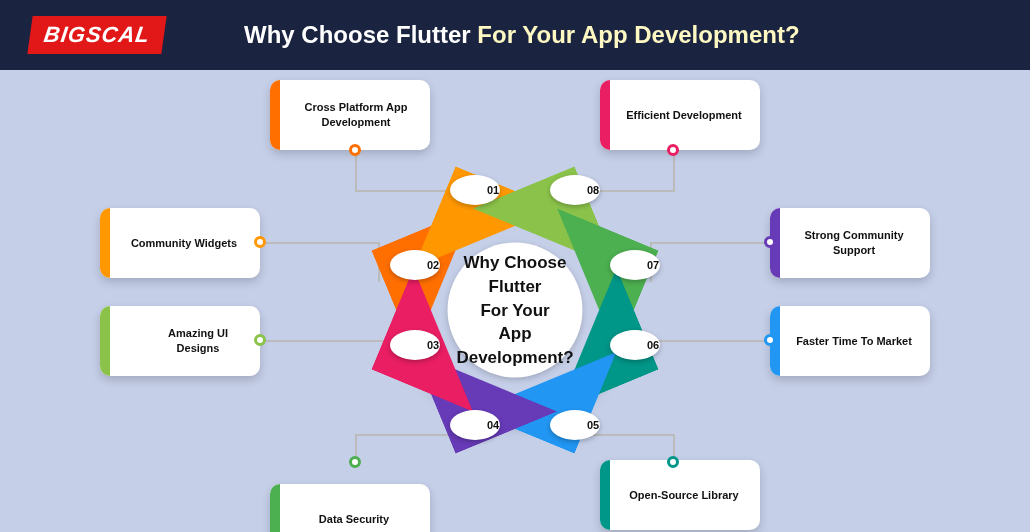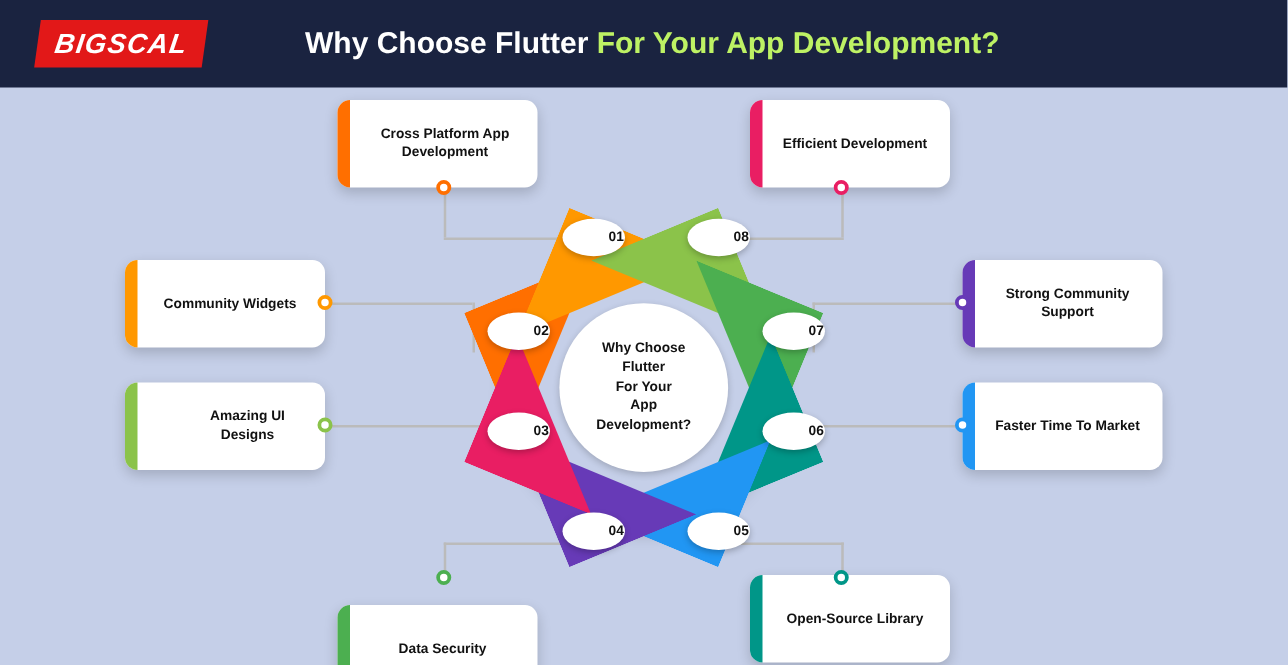--- a/index.html
+++ b/index.html
@@ -28,21 +28,21 @@
   letter-spacing: 1px;
   padding: 6px 14px;
   transform: skewX(-8deg);
 }
 .title {
   margin-left: 80px;
   font-size: 24px;
   font-weight: 700;
 }
 .title-a { color: #fff; }
-.title-b { color: #bef264; }
+.title-b { color: #fef9c3; }
 .stage {
   position: absolute;
   top: 70px; left: 0; right: 0; bottom: 0;
 }
 .wheel {
   position: absolute;
   width: 220px; height: 220px;
   left: 405px; top: 130px;
 }
 .seg {
@@ -66,21 +66,21 @@
   position: absolute;
   width: 135px; height: 135px;
   background: #fff;
   border-radius: 50%;
   left: 50%; top: 50%;
   transform: translate(-50%, -50%);
   display: flex;
   align-items: center;
   justify-content: center;
   text-align: center;
-  font-size: 11px;
+  font-size: 17px;
   font-weight: 700;
   color: #111;
   padding: 10px;
   line-height: 1.4;
   box-shadow: 0 2px 6px rgba(0,0,0,0.2);
 }
 .ring {
   position: absolute;
   width: 220px; height: 220px;
   left: 405px; top: 130px;

